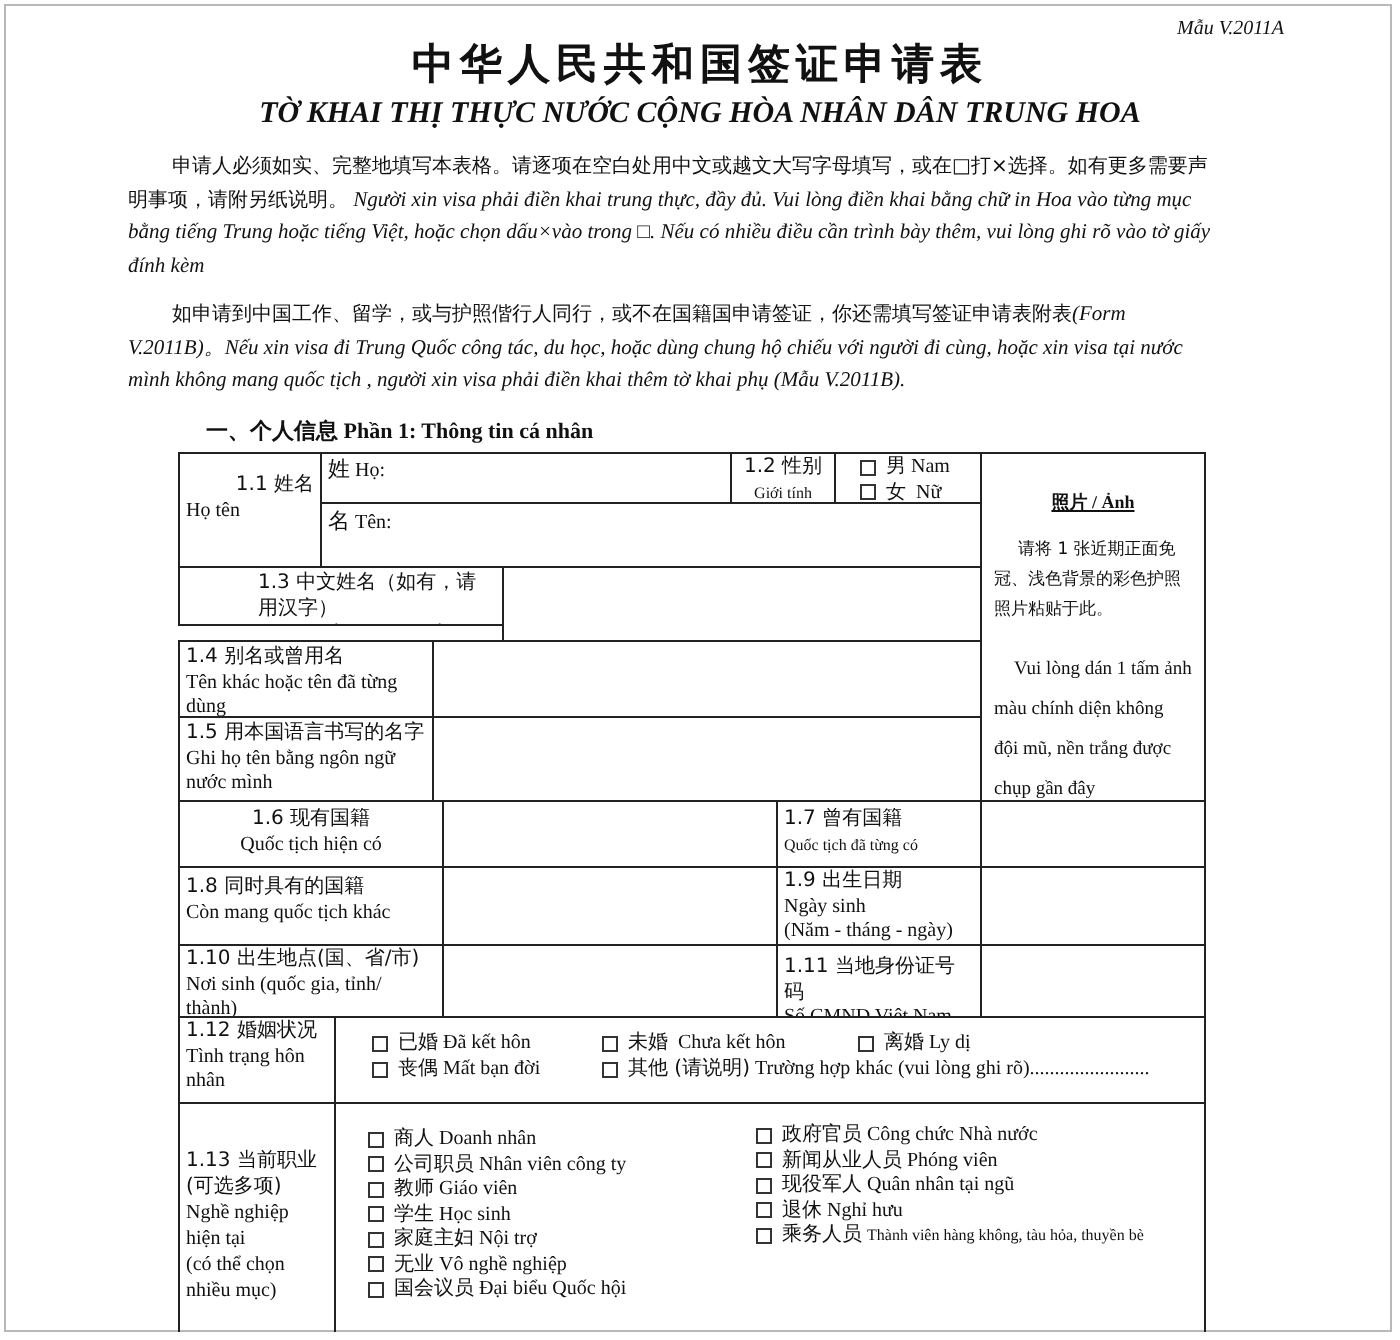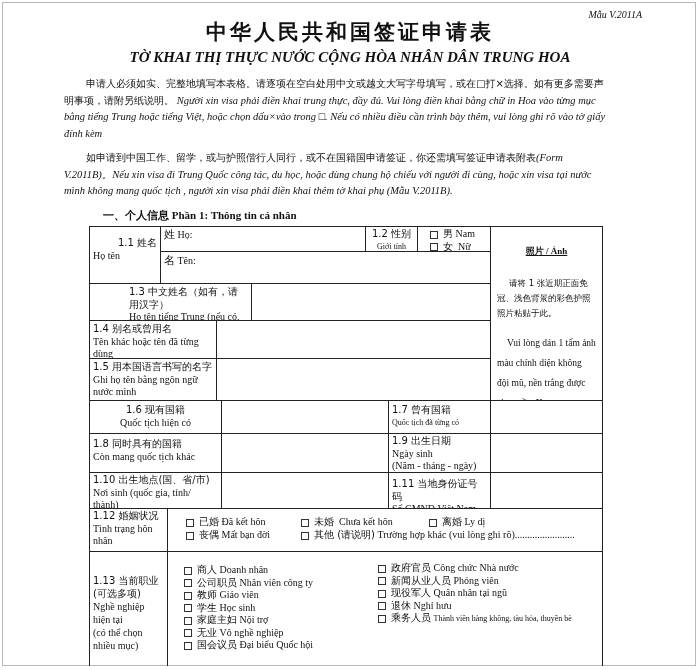--- a/index.html
+++ b/index.html
@@ -16,21 +16,21 @@
   .sec-title{left:103px;top:208px;font-size:11px;font-weight:bold;}
   .sec-title .cn{font-family:"DejaVu Sans",sans-serif;}
   .cell{position:absolute;box-sizing:border-box;border:1px solid #222;font-size:10px;line-height:12.5px;padding:2px 3px;overflow:hidden;}
   .cn{font-family:"DejaVu Sans",sans-serif;}
   .lbl-cn{font-family:"DejaVu Sans",sans-serif;font-size:10px;}
   .lbl-vn{font-size:10px;}
   .small{font-size:8px;}
   .box{display:inline-block;width:6px;height:6px;border:1px solid #333;margin-right:5px;vertical-align:middle;}
   .opt{white-space:nowrap;font-size:10px;line-height:12.5px;}
   .photo-title{text-align:center;font-weight:bold;text-decoration:underline;font-size:9px;margin-top:16px;}
-  .photo-cn{font-family:"DejaVu Sans",sans-serif;font-size:8.5px;line-height:15px;margin-top:18px;text-indent:12px;}
+  .photo-cn{font-family:"DejaVu Sans",sans-serif;font-size:8.5px;line-height:15px;margin-top:10px;text-indent:12px;}
   .photo-vn{font-size:9.5px;line-height:20px;margin-top:12px;}
 </style>
 </head>
 <body>
 
 <div class="frame"></div>
 
 <div class="abs form-code">Mẫu V.2011A</div>
 <div class="abs title-cn">中华人民共和国签证申请表</div>
 <div class="abs title-vn">TỜ KHAI THỊ THỰC NƯỚC CỘNG HÒA NHÂN DÂN TRUNG HOA</div>
@@ -70,21 +70,21 @@
   <span>Tên:</span>
   <span></span>
 </div>
 
 <div class="cell" style="left:490px;top:226px;width:113px;height:175px;padding:2px 6px;">
   <div class="photo-title">照片 / Ảnh</div>
   <div class="photo-cn">请将 1 张近期正面免冠、浅色背景的彩色护照照片粘贴于此。</div>
   <div class="photo-vn" style="text-indent:10px;">Vui lòng dán 1 tấm ảnh màu chính diện không đội mũ, nền trắng được chụp gần đây</div>
 </div>
 
-<div class="cell" style="left:89px;top:283px;width:163px;height:38px;padding-left:39px;">
+<div class="cell" style="left:89px;top:283px;width:163px;height:30px;padding-left:39px;">
   <div class="lbl-cn">1.3 中文姓名（如有，请用汉字）</div>
   <div class="lbl-vn">Họ tên tiếng Trung (nếu có, vui lòng ghi bằng chữ Hán)</div>
 </div>
 <div class="cell" style="left:251px;top:283px;width:240px;height:38px;"></div>
 
 <div class="cell" style="left:89px;top:320px;width:128px;height:39px;">
   <div class="lbl-cn">1.4 别名或曾用名</div>
   <div class="lbl-vn">Tên khác hoặc tên đã từng dùng</div>
 </div>
 <div class="cell" style="left:216px;top:320px;width:275px;height:39px;"></div>

